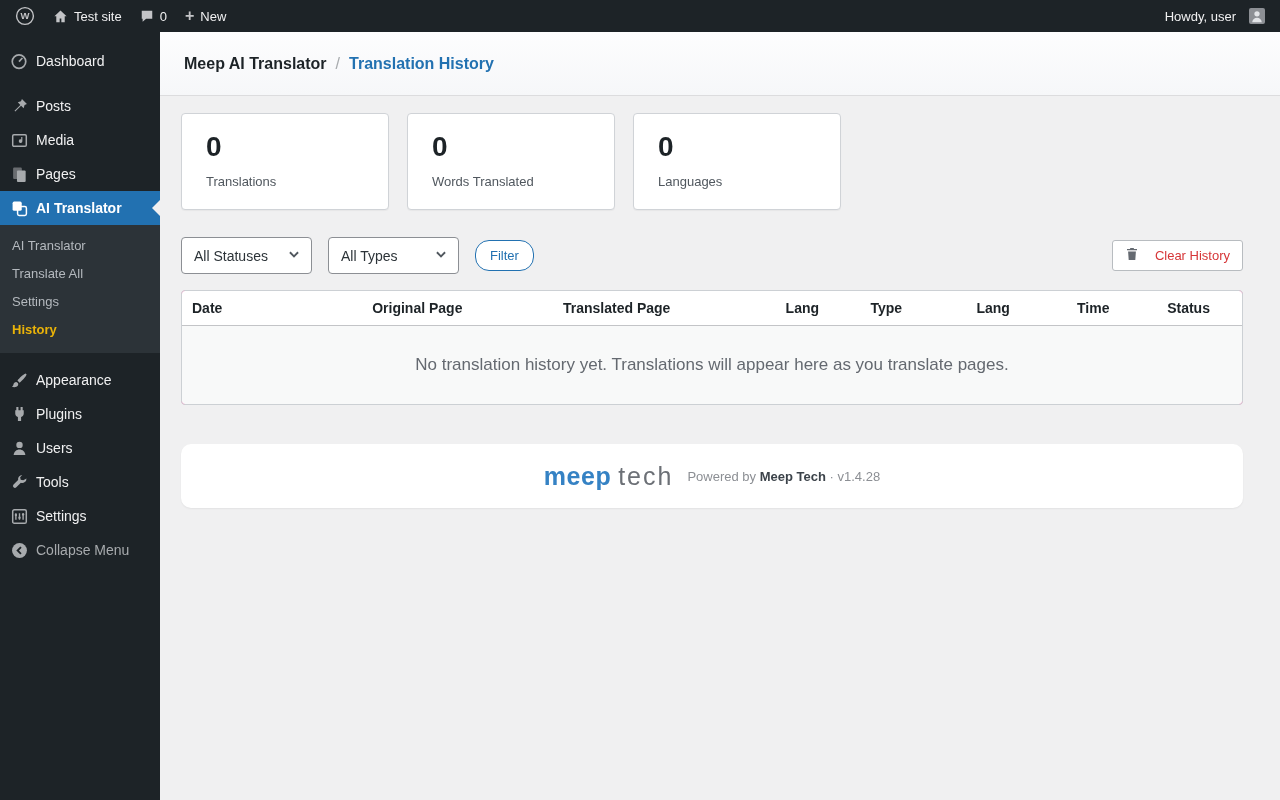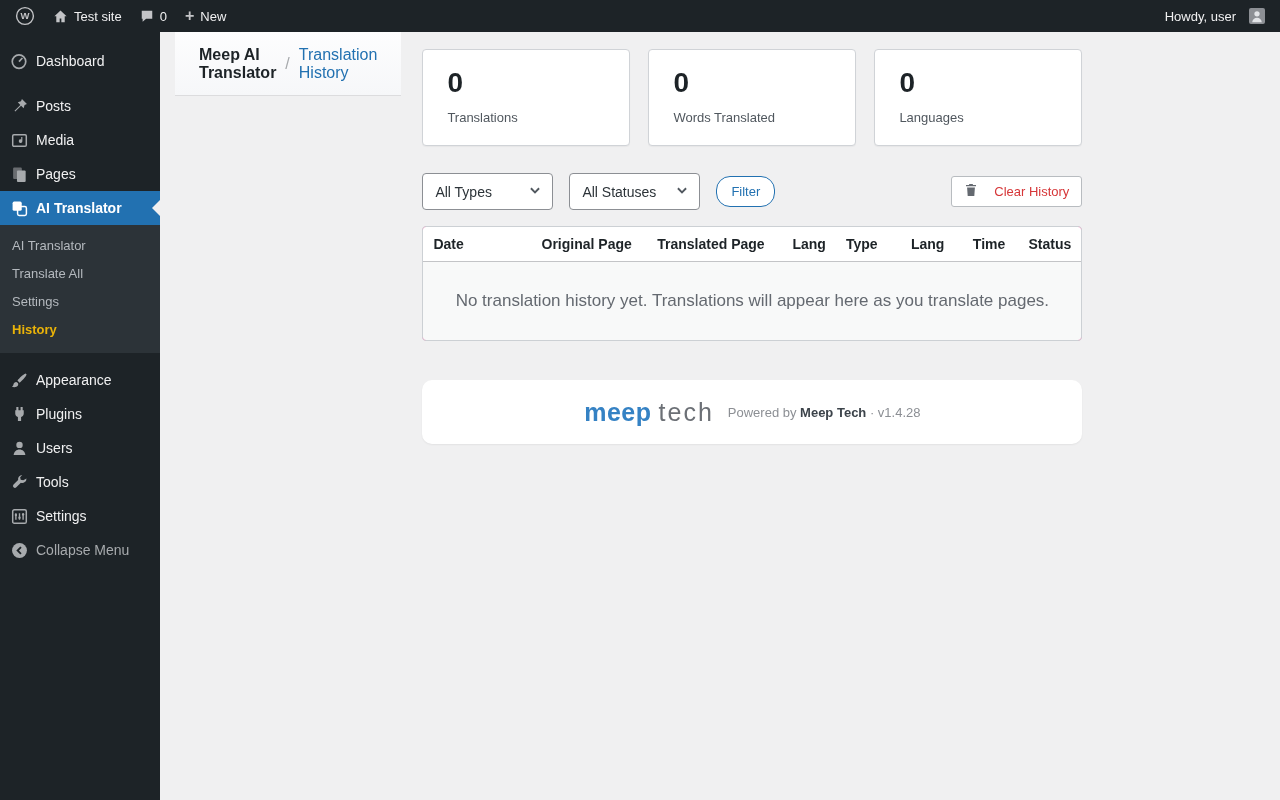--- a/index.html
+++ b/index.html
@@ -37,29 +37,29 @@
     border:8px solid transparent; border-right-color:#f0f0f1; border-left-width:0;
   }
   .menu-sep { margin-top:11px; }
   .submenu { background:#2c3338; padding:7px 0 9px; }
   .submenu-item { padding:6px 12px; font-size:13px; color:#b4b9be; cursor:pointer; line-height:16px; }
   .submenu-item.current { color:#eab308; font-weight:bold; }
   .after-submenu { margin-top:10px; }
   .collapse-item { color:#a7aaad; margin-top:0; }
 
   
-  .main { flex:1; min-width:0; display:flex; flex-direction:row; overflow:hidden; background:#f0f0f1;padding-left:15px; }
+  .main { flex:1; min-width:0; display:flex; flex-direction:column; overflow:hidden; background:#f0f0f1; }
   .page-head {
     height:64px; flex:0 0 64px; display:flex; align-items:center; padding:0 24px;
     background:linear-gradient(180deg,#fdfdfe,#f6f7f9); border-bottom:1px solid #dcdcde;
     font-size:16px;
   }
   .crumb-title { font-weight:bold; color:#1d2327; cursor:pointer; }
   .crumb-sep { color:#a7aaad; margin:0 9px; font-weight:normal; }
-  .crumb-current { color:#2271b1; font-weight:normal; cursor:pointer; }
+  .crumb-current { color:#2271b1; font-weight:bold; cursor:pointer; }
 
   .content { padding:17px 37px 0 21px; }
 
   .stats { display:flex; gap:18px; }
   .stat-card {
     width:208px; background:#fff; border:1px solid #d0d3d7; border-radius:4px;
     padding:17px 24px 20px; box-shadow:0 1px 1px rgba(0,0,0,.04);
   }
   .stat-value { font-size:28px; font-weight:bold; color:#1d2327; line-height:1.15; }
   .stat-label { font-size:13px; color:#50575e; margin-top:11px; }
@@ -283,29 +283,29 @@
           <div class="stat-label">Words Translated</div>
         </div>
         <div class="stat-card">
           <div class="stat-value">0</div>
           <div class="stat-label">Languages</div>
         </div>
       </div>
 
       <div class="filter-row">
         <div class="select">
-          <span>All Types</span>
+          <span>All Statuses</span>
           <span class="icon">
             <svg viewBox="0 0 12 12" width="14" height="14">
                 <path d="M2.5 4.5 6 8l3.5-3.5" fill="none" stroke="#50575e" stroke-width="1.6"></path>
               </svg>
           </span>
         </div>
         <div class="select">
-          <span>All Statuses</span>
+          <span>All Types</span>
           <span class="icon">
             <svg viewBox="0 0 12 12" width="14" height="14">
                 <path d="M2.5 4.5 6 8l3.5-3.5" fill="none" stroke="#50575e" stroke-width="1.6"></path>
               </svg>
           </span>
         </div>
         <button class="btn-filter">Filter</button>
         <div class="flex-spacer"></div>
         <button class="btn-clear">
           <span class="icon">

